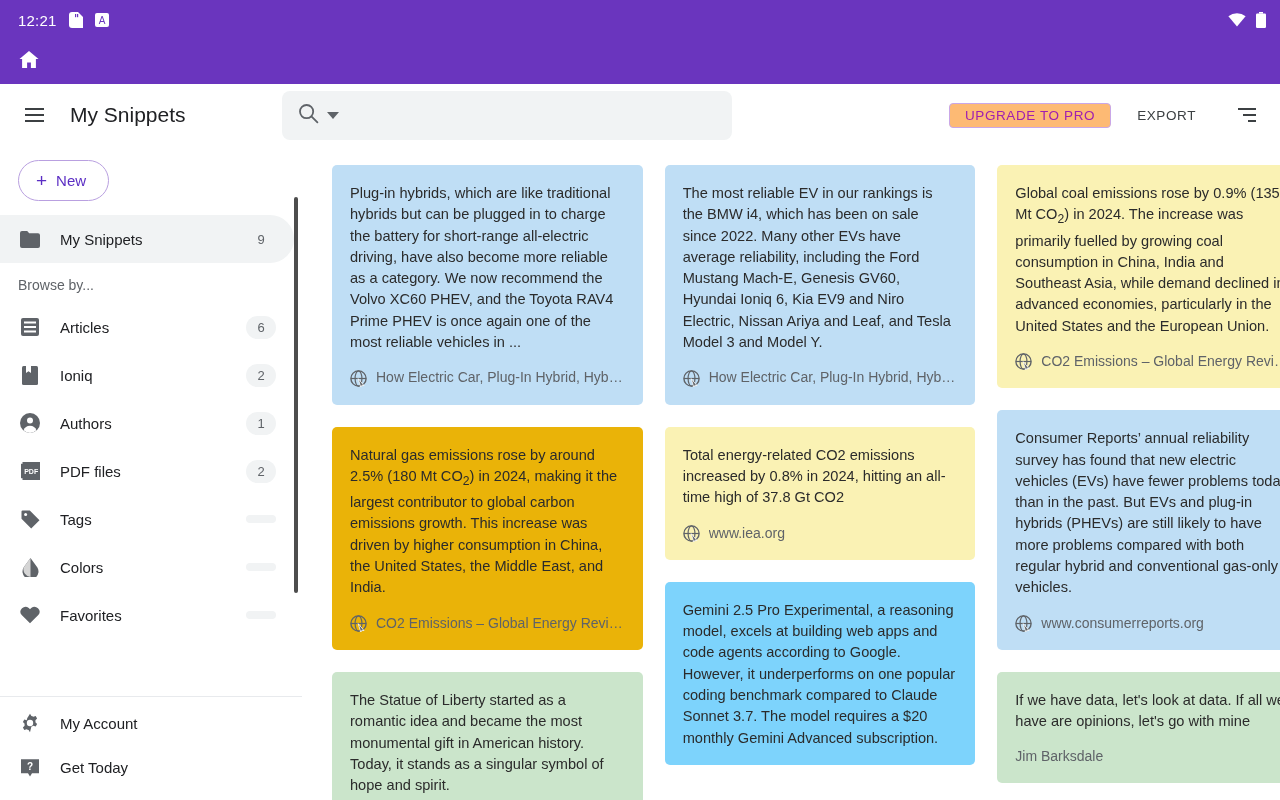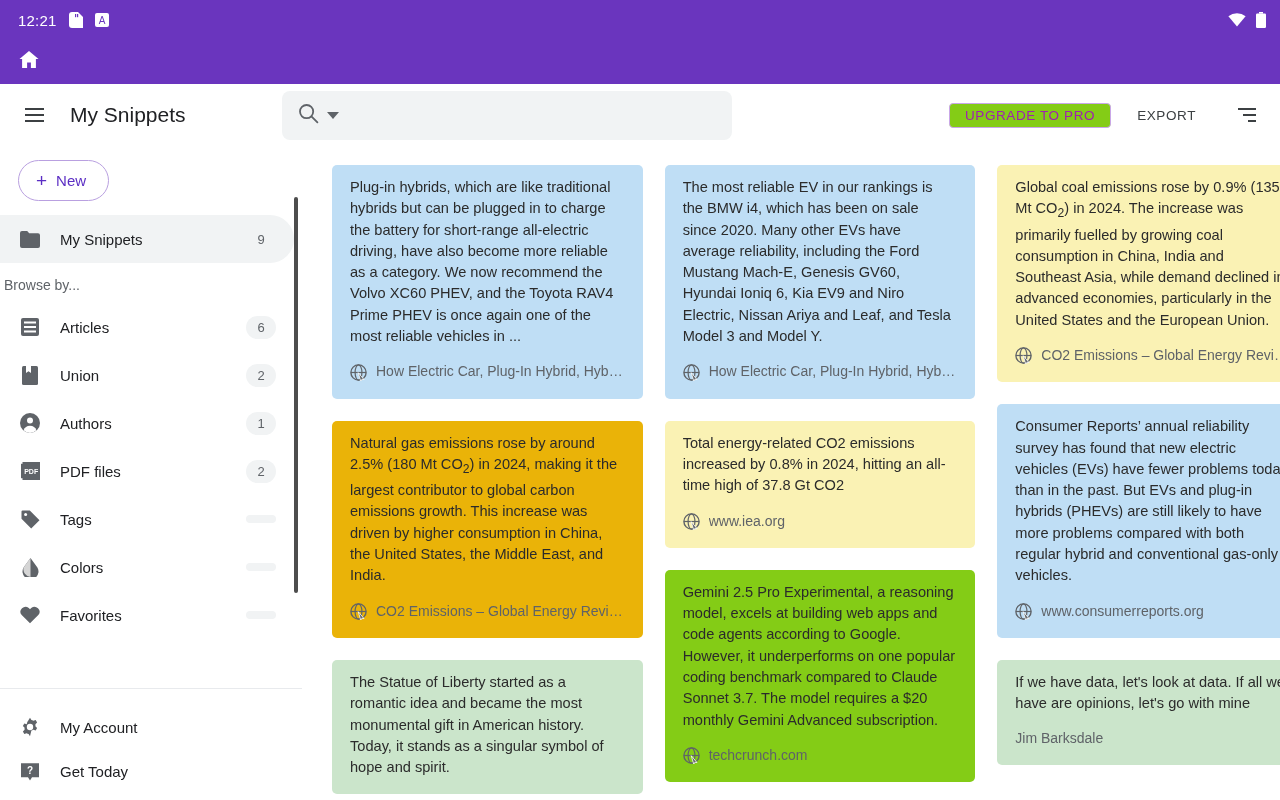--- a/index.html
+++ b/index.html
@@ -58,21 +58,21 @@
   .search-input::placeholder { color: #5f6368; }
   .caret-down {
     width: 0; height: 0; border-left: 6px solid transparent;
     border-right: 6px solid transparent; border-top: 7px solid #5f6368;
     cursor: pointer; margin-left: 8px;
   }
   .toolbar-right {
     margin-left: auto; display: flex; align-items: center; gap: 0;
   }
   .btn-upgrade {
-    border: 1px solid #c9a7e8; color: #a020b0; background: #84cc16;
+    border: 1px solid #c9a7e8; color: #a020b0; background: #fdba74;
     border-radius: 4px; font-size: 13.5px; letter-spacing: .6px;
     padding: 4px 15px; cursor: pointer; font-family: "Liberation Sans", sans-serif;
     font-weight: 500;
   }
   .btn-export {
     border: 0; background: transparent; color: #3c4043; font-size: 13.5px;
     letter-spacing: .6px; padding: 11px 14px; cursor: pointer;
     margin-left: 12px; font-family: "Liberation Sans", sans-serif; font-weight: 500;
   }
   .sort-btn {
@@ -116,42 +116,42 @@
     align-items: center; justify-content: center; color: #5f6368;
   }
   .nav-label { margin-left: 18px; font-size: 15px; color: #202124; }
   .nav-count {
     margin-left: auto; font-size: 13px; color: #5f6368;
     background: #f1f3f4; border-radius: 12px; padding: 4px 11px; min-width: 30px;
     text-align: center;
   }
   .nav-item.selected .nav-count { background: transparent; }
   .browse-label {
-    font-size: 14px; color: #5f6368; padding: 14px 18px 10px 4px;
+    font-size: 14px; color: #5f6368; padding: 14px 18px 10px 18px;
   }
   .sidebar-scrollbar {
     position: absolute; right: 4px; top: 50px; width: 4px; height: 396px;
     background: #4d4d4d; border-radius: 2px; cursor: pointer;
   }
   .sidebar-footer {
-    position: absolute; left: 0; right: 0; bottom: 16px; height: 96px;
-    background: #fff; border-top: 1px solid #e8eaed; padding-top: 16px;
+    position: absolute; left: 0; right: 0; bottom: 8px; height: 96px;
+    background: #fff; border-top: 1px solid #e8eaed; padding-top: 4px;
   }
   .footer-legal {
     font-size: 12px; color: #5f6368; padding: 8px 0 0 52px;
   }
 
   
   .content {
     flex: 1; padding: 18px 28px 0 30px; overflow: hidden;
     display: flex; gap: 22px; align-items: flex-start;
   }
   .column { flex: 1; display: flex; flex-direction: column; gap: 22px; }
   .card {
-    border-radius: 5px; padding: 12px 20px 16px 18px;
+    border-radius: 5px; padding: 18px 20px 16px 18px;
     font-size: 14.6px; line-height: 21.3px; color: #2b2b2b;
   }
   .card-text { white-space: pre-wrap; }
   .card-source {
     display: flex; align-items: center; gap: 9px; margin-top: 14px;
     font-size: 14px; color: #5f6368; cursor: pointer;
   }
   .card-source .src-text {
     overflow: hidden; text-overflow: ellipsis; white-space: nowrap;
   }
@@ -267,21 +267,21 @@
         <span class="nav-count">6</span>
       </div>
 
       <div class="nav-item">
         <span class="nav-ico">
           <svg width="16" height="19" viewBox="0 0 16 19">
               <rect x="0" y="0" width="16" height="19" rx="1.5" fill="#5f6368"></rect>
               <path d="M4 0h5v7L6.5 5.2 4 7z" fill="#fff"></path>
             </svg>
         </span>
-        <span class="nav-label">Union</span>
+        <span class="nav-label">Ioniq</span>
         <span class="nav-count">2</span>
       </div>
 
       <div class="nav-item">
         <span class="nav-ico">
           <svg width="20" height="20" viewBox="0 0 20 20">
               <circle cx="10" cy="10" r="10" fill="#5f6368"></circle>
               <circle cx="10" cy="7.4" r="3" fill="#fff"></circle>
               <path d="M3.6 17.2a6.8 6.8 0 0 1 12.8 0A9.9 9.9 0 0 1 10 20a9.9 9.9 0 0 1-6.4-2.8z" fill="#fff"></path>
             </svg>
@@ -394,21 +394,21 @@
             </span>
             <span class="src-text">CO2 Emissions – Global Energy Revi…</span>
           </div>
         </div>
         <div class="card" style="background: rgb(203, 229, 203);">
           <div class="card-text">The Statue of Liberty started as a romantic idea and became the most monumental gift in American history. Today, it stands as a singular symbol of hope and spirit.</div>
         </div>
       </div>
     <div class="column">
         <div class="card" style="background: rgb(191, 222, 245);">
-          <div class="card-text">The most reliable EV in our rankings is the BMW i4, which has been on sale since 2020. Many other EVs have average reliability, including the Ford Mustang Mach-E, Genesis GV60, Hyundai Ioniq 6, Kia EV9 and Niro Electric, Nissan Ariya and Leaf, and Tesla Model 3 and Model Y.</div>
+          <div class="card-text">The most reliable EV in our rankings is the BMW i4, which has been on sale since 2022. Many other EVs have average reliability, including the Ford Mustang Mach-E, Genesis GV60, Hyundai Ioniq 6, Kia EV9 and Niro Electric, Nissan Ariya and Leaf, and Tesla Model 3 and Model Y.</div>
           <div class="card-source">
             <span style="flex: 0 0 auto; display: inline-flex;">
               <svg width="17" height="17" viewBox="0 0 17 17">
                 <circle cx="8.5" cy="8.5" r="7.6" fill="none" stroke="#5f6368" stroke-width="1.4"></circle>
                 <ellipse cx="8.5" cy="8.5" rx="3.4" ry="7.6" fill="none" stroke="#5f6368" stroke-width="1.2"></ellipse>
                 <line x1="1" y1="8.5" x2="16" y2="8.5" stroke="#5f6368" stroke-width="1.2"></line>
                 <path d="M8.2 8.6 14 15.6l-2.2-.3-1 2z" fill="#5f6368" stroke="#fff" stroke-width="0.8"></path>
               </svg>
             </span>
             <span class="src-text">How Electric Car, Plug-In Hybrid, Hyb…</span>
@@ -421,33 +421,22 @@
               <svg width="17" height="17" viewBox="0 0 17 17">
                 <circle cx="8.5" cy="8.5" r="7.6" fill="none" stroke="#5f6368" stroke-width="1.4"></circle>
                 <ellipse cx="8.5" cy="8.5" rx="3.4" ry="7.6" fill="none" stroke="#5f6368" stroke-width="1.2"></ellipse>
                 <line x1="1" y1="8.5" x2="16" y2="8.5" stroke="#5f6368" stroke-width="1.2"></line>
                 <path d="M8.2 8.6 14 15.6l-2.2-.3-1 2z" fill="#5f6368" stroke="#fff" stroke-width="0.8"></path>
               </svg>
             </span>
             <span class="src-text">www.iea.org</span>
           </div>
         </div>
-        <div class="card" style="background: #84cc16;">
+        <div class="card" style="background: #7dd3fc;">
           <div class="card-text">Gemini 2.5 Pro Experimental, a reasoning model, excels at building web apps and code agents according to Google. However, it underperforms on one popular coding benchmark compared to Claude Sonnet 3.7. The model requires a $20 monthly Gemini Advanced subscription.</div>
-          <div class="card-source">
-            <span style="flex: 0 0 auto; display: inline-flex;">
-              <svg width="17" height="17" viewBox="0 0 17 17">
-                <circle cx="8.5" cy="8.5" r="7.6" fill="none" stroke="#5f6368" stroke-width="1.4"></circle>
-                <ellipse cx="8.5" cy="8.5" rx="3.4" ry="7.6" fill="none" stroke="#5f6368" stroke-width="1.2"></ellipse>
-                <line x1="1" y1="8.5" x2="16" y2="8.5" stroke="#5f6368" stroke-width="1.2"></line>
-                <path d="M8.2 8.6 14 15.6l-2.2-.3-1 2z" fill="#5f6368" stroke="#fff" stroke-width="0.8"></path>
-              </svg>
-            </span>
-            <span class="src-text">techcrunch.com</span>
-          </div>
         </div>
       </div>
     <div class="column">
         <div class="card" style="background: rgb(250, 242, 180);">
           <div class="card-text">Global coal emissions rose by 0.9% (135 Mt CO<sub>2</sub>) in 2024. The increase was primarily fuelled by growing coal consumption in China, India and Southeast Asia, while demand declined in advanced economies, particularly in the United States and the European Union.</div>
           <div class="card-source">
             <span style="flex: 0 0 auto; display: inline-flex;">
               <svg width="17" height="17" viewBox="0 0 17 17">
                 <circle cx="8.5" cy="8.5" r="7.6" fill="none" stroke="#5f6368" stroke-width="1.4"></circle>
                 <ellipse cx="8.5" cy="8.5" rx="3.4" ry="7.6" fill="none" stroke="#5f6368" stroke-width="1.2"></ellipse>

